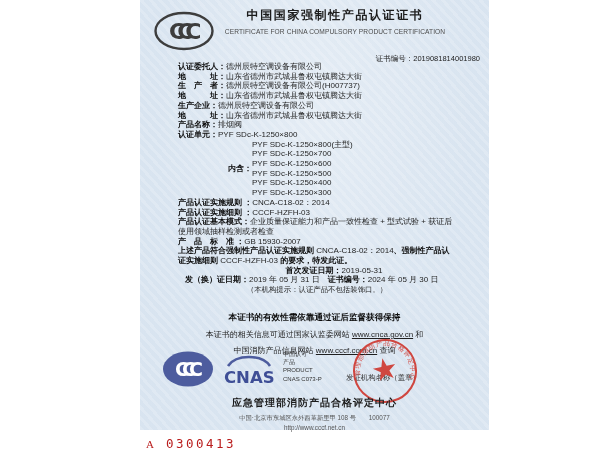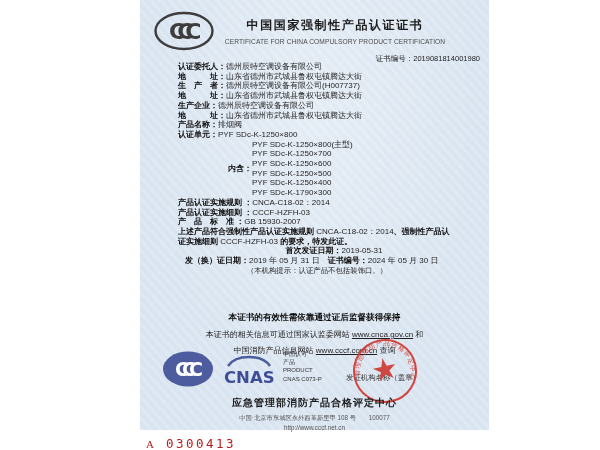--- a/index.html
+++ b/index.html
@@ -11,21 +11,21 @@
     background:#dce7f2;
     background-image:
       radial-gradient(ellipse at 50% 25%, rgba(255,255,255,.30), rgba(255,255,255,0) 65%),
       repeating-linear-gradient(48deg, rgba(255,255,255,.10) 0 3px, rgba(188,204,224,.10) 3px 7px);
     color:#222;
     padding-left:31px;
   }
 
   
   .ccc-top { position:absolute; left:13px; top:11px; }
-  .title-wrap { position:absolute; left:76px; top:17px; width:238px; text-align:center; }
+  .title-wrap { position:absolute; left:76px; top:7px; width:238px; text-align:center; }
   .title { font-size:12px; font-weight:bold; letter-spacing:1.6px; color:#1b1b1b; white-space:nowrap; }
   .subtitle { margin-top:4px; font-size:6.6px; color:#4a4a4a; letter-spacing:0.1px; white-space:nowrap; }
   .cert-no { position:absolute; top:54px; right:9px; font-size:7.5px; color:#222; white-space:nowrap; }
 
   
   .content { position:absolute; left:38px; top:62px; width:278px; font-size:8px; line-height:9.7px; color:#1f1f1f; }
   .row { white-space:nowrap; }
   .lbl { font-weight:bold; color:#0d0d0d; }
   .inner { display:flex; margin-left:50px; }
   .inner .lbl { flex:none;margin-top:24px; }
@@ -88,27 +88,28 @@
       <div class="row"><span class="lbl">认证单元：</span><span>PYF SDc-K-1250×800</span></div>
 
       <div class="inner">
         <span class="lbl">内含：</span>
         <div>
           <div>PYF SDc-K-1250×800(主型)</div>
           <div>PYF SDc-K-1250×700</div>
           <div>PYF SDc-K-1250×600</div>
           <div>PYF SDc-K-1250×500</div>
           <div>PYF SDc-K-1250×400</div>
-          <div>PYF SDc-K-1790×300</div>
+          <div>PYF SDc-K-1250×300</div>
         </div>
       </div>
 
       <div class="row"><span class="lbl">产品认证实施规则 ：</span><span>CNCA-C18-02：2014</span></div>
       <div class="row"><span class="lbl">产品认证实施细则 ：</span><span>CCCF-HZFH-03</span></div>
 
+      <div><span class="lbl">产品认证基本模式：</span><span>企业质量保证能力和产品一致性检查 + 型式试验 + 获证后使用领域抽样检测或者检查</span></div>
 
       <div class="row"><span class="lbl">产　品　标　准 ：</span><span>GB 15930-2007</span></div>
 
       <div class="statement"><span>上述产品符合强制性产品认证实施规则 </span><span class="code">CNCA-C18-02：2014</span><span>、强制性产品认证实施细则 </span><span class="code">CCCF-HZFH-03</span><span> 的要求，特发此证。</span></div>
 
       <div class="date-first"><span class="lbl">首次发证日期：</span><span>2019-05-31</span></div>
       <div class="date-issue"><span class="lbl">发（换）证日期：</span><span>2019 年 05 月 31 日</span><span>　</span><span class="lbl">证书编号：</span><span>2024 年 05 月 30 日</span></div>
       <div class="note">（本机构提示：认证产品不包括装饰口。）</div>
     </div>
 

